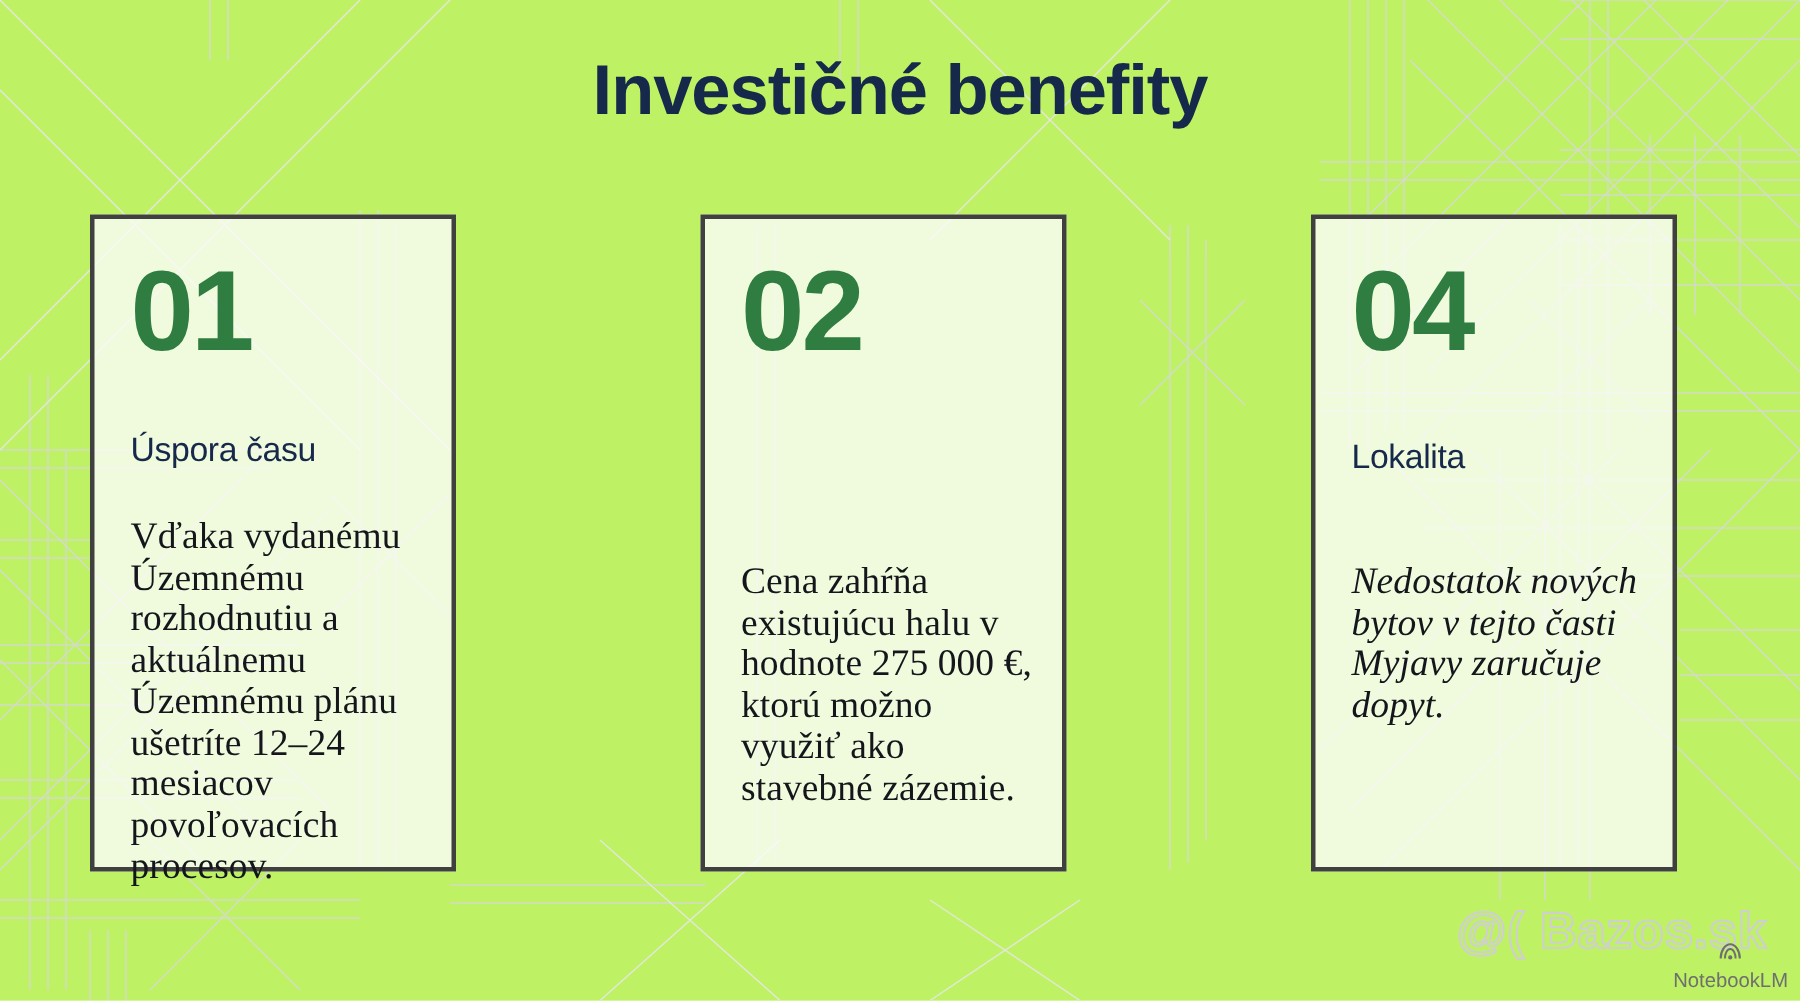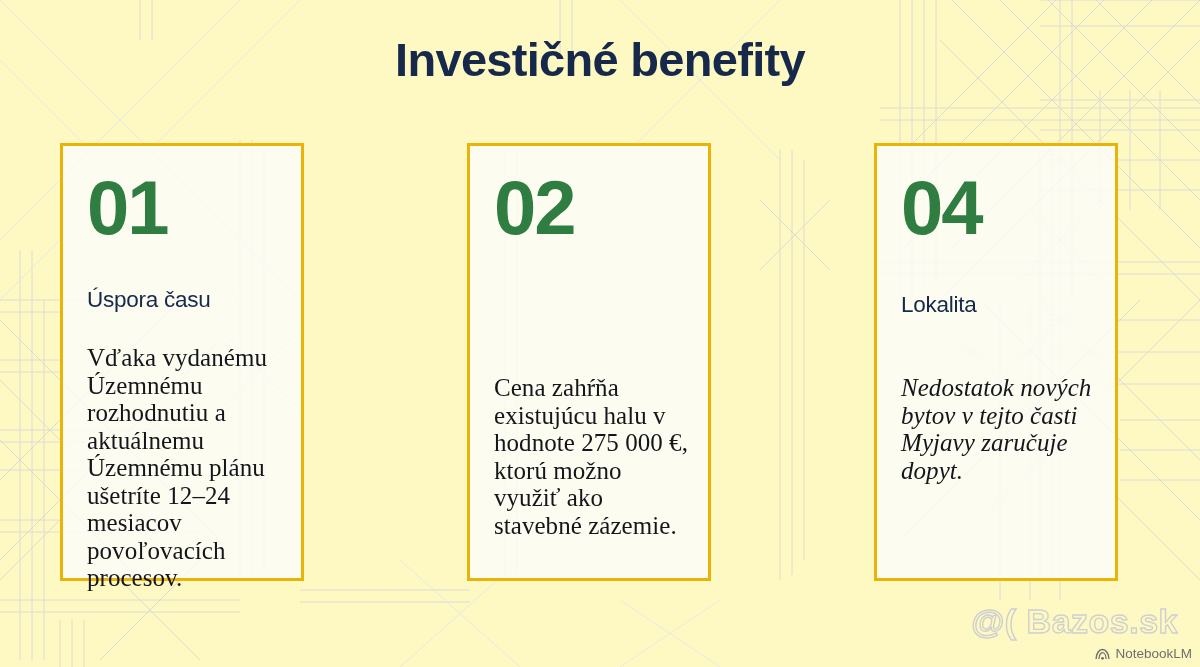--- a/index.html
+++ b/index.html
@@ -13,21 +13,21 @@
     background: #fbfbfa;
     font-family: "Liberation Sans", sans-serif;
     position: relative;
   }
 
   #slide {
     position: absolute;
     inset: 0;
     width: 1200px;
     height: 667px;
-    background: #fef9c3;
+    background: #bef264;
     overflow: hidden;
   }
 
   
   #bg-art {
     position: absolute;
     inset: 0;
     width: 1200px;
     height: 667px;
     pointer-events: none;
@@ -59,21 +59,21 @@
     height: 438px;
     display: flex;
     justify-content: space-between;
     z-index: 2;
   }
 
   .card {
     width: 244px;
     height: 438px;
     box-sizing: border-box;
-    border: 3px solid #eab308;
+    border: 3px solid #404040;
     background: rgba(252,252,251,0.80);
     position: relative;
   }
 
   .card-inner {
     position: absolute;
     left: 24px;
     right: 14px;
     top: 0;
     bottom: 0;
@@ -144,20 +144,21 @@
     bottom: 5px;
     display: flex;
     align-items: center;
     gap: 5px;
     font-size: 13.5px;
     line-height: 16px;
     font-weight: 400;
     color: #6f6f6f;
     z-index: 6;
     white-space: nowrap;
+    flex-direction: column;
   }
   #notebooklm-watermark .nb-icon {
     display: inline-block;
     width: 15px;
     height: 14px;
     line-height: 0;
   }
 </style>
 </head>
 <body>

